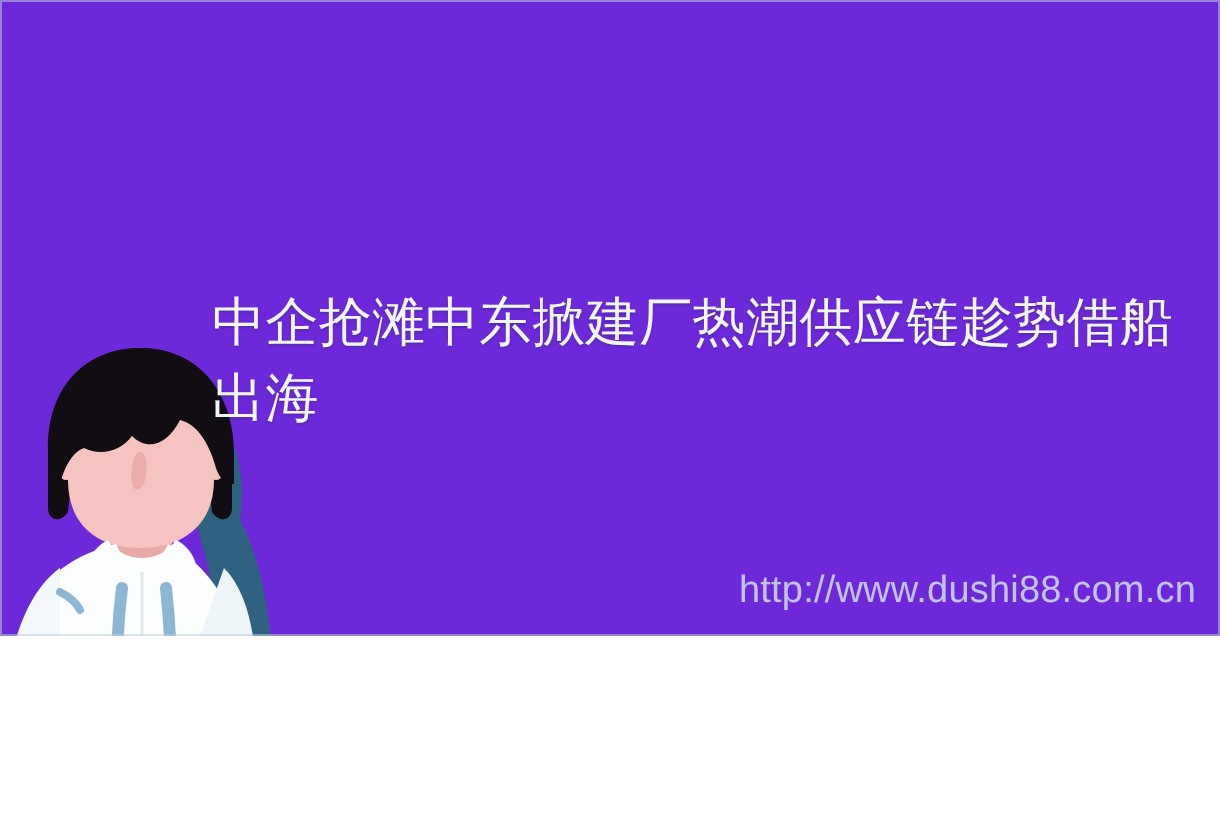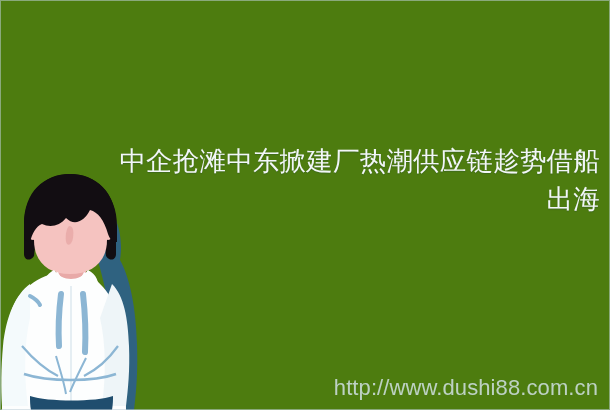--- a/index.html
+++ b/index.html
@@ -3,25 +3,24 @@
 <meta charset="utf-8">
 <style>
   html, body {
     margin: 0;
     padding: 0;
     background: #ffffff;
   }
   #canvas {
     position: relative;
     width: 610px;
-    height: 410px;
+    height: 318px;
     overflow: hidden;
-    background: #4d7c0f;
+    background: #6d28d9;
     font-family: "Liberation Sans", "DejaVu Sans", sans-serif;
-    text-align: right;
   }
   
   #edge-border {
     position: absolute;
     inset: 0;
     box-shadow: inset 0 0 0 1px rgba(190, 205, 215, 0.55);
     pointer-events: none;
     z-index: 40;
   }
 
@@ -56,21 +55,21 @@
     text-shadow: 0 1px 1px rgba(20, 50, 70, 0.25);
   }
 
   
   #watermark {
     position: absolute;
     right: 12px;
     bottom: 12px;
     z-index: 30;
     color: rgba(213, 228, 236, 0.82);
-    font-size: 22px;
+    font-size: 19px;
     line-height: 20px;
     letter-spacing: 0.1px;
     white-space: nowrap;
   }
 </style>
 </head>
 <body>
 
 <div id="canvas">
 

